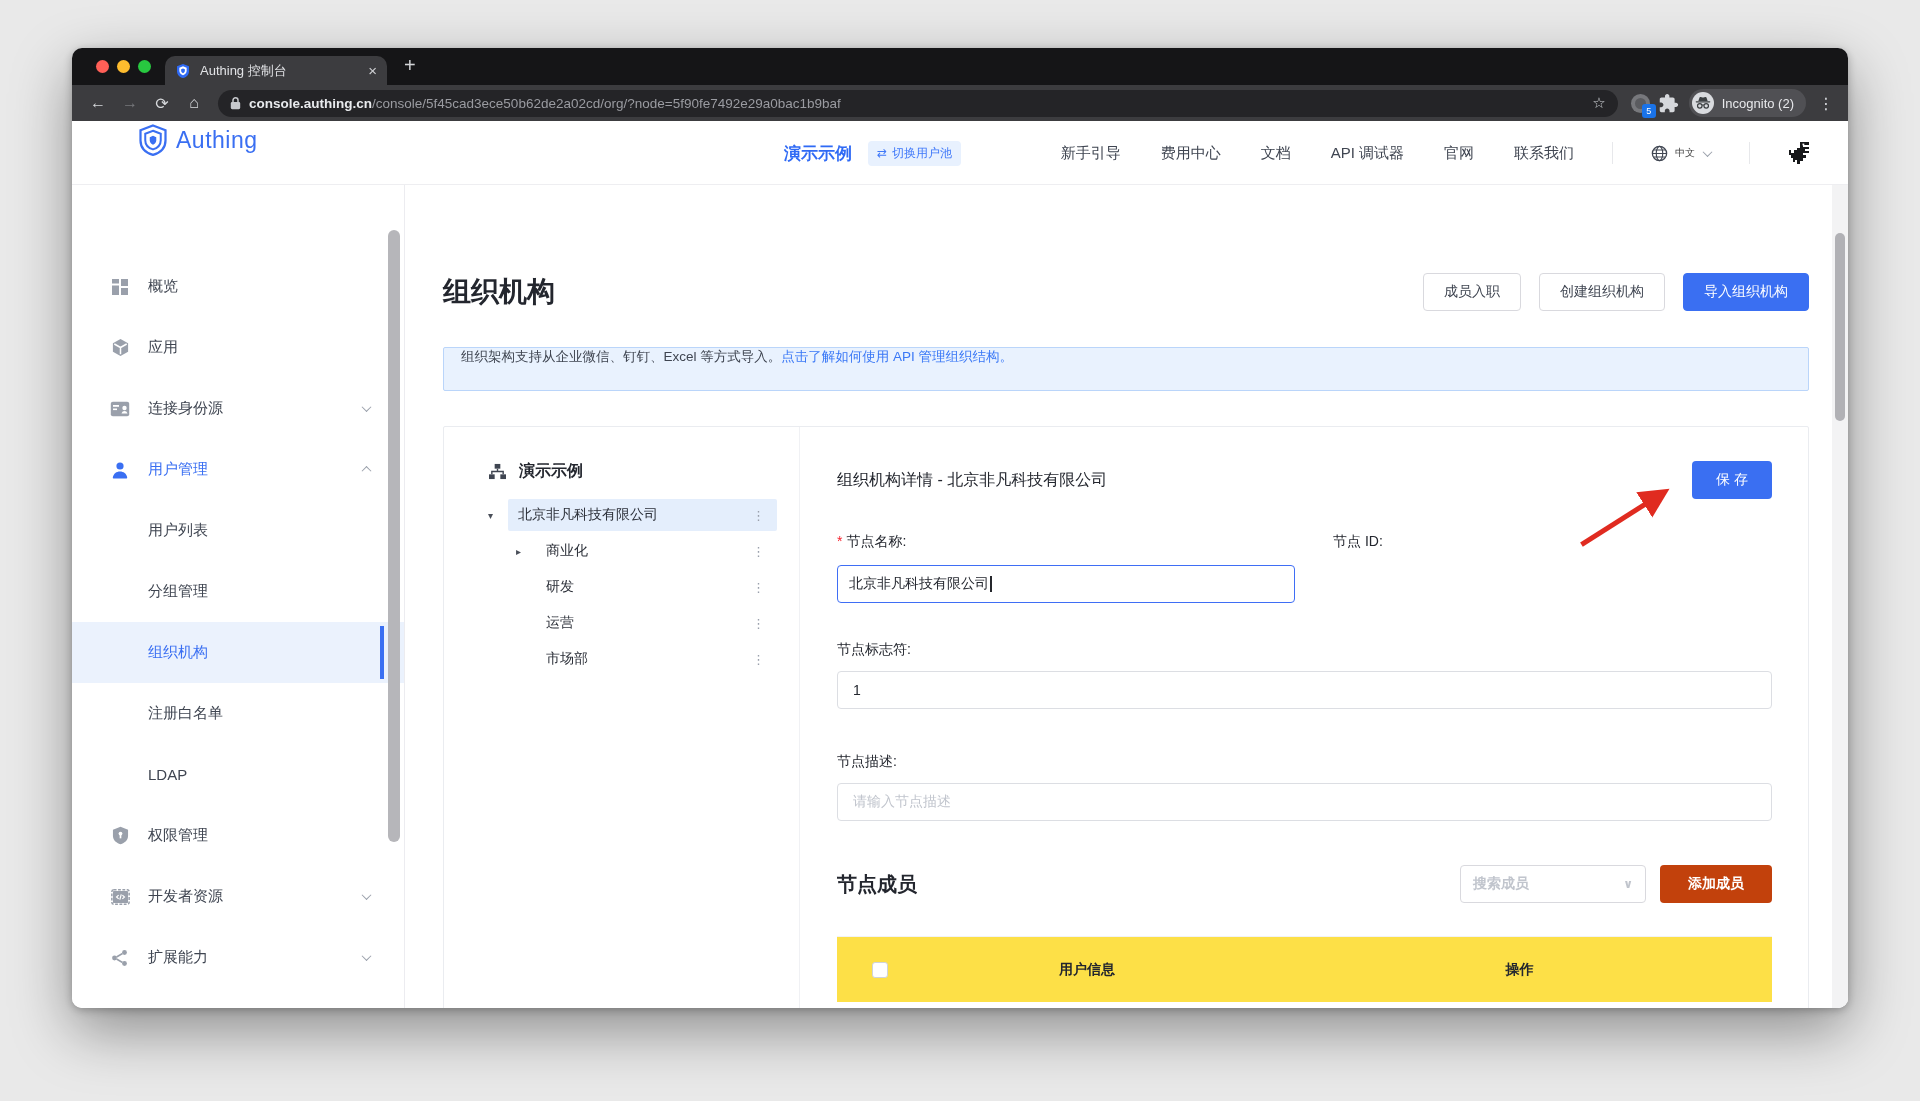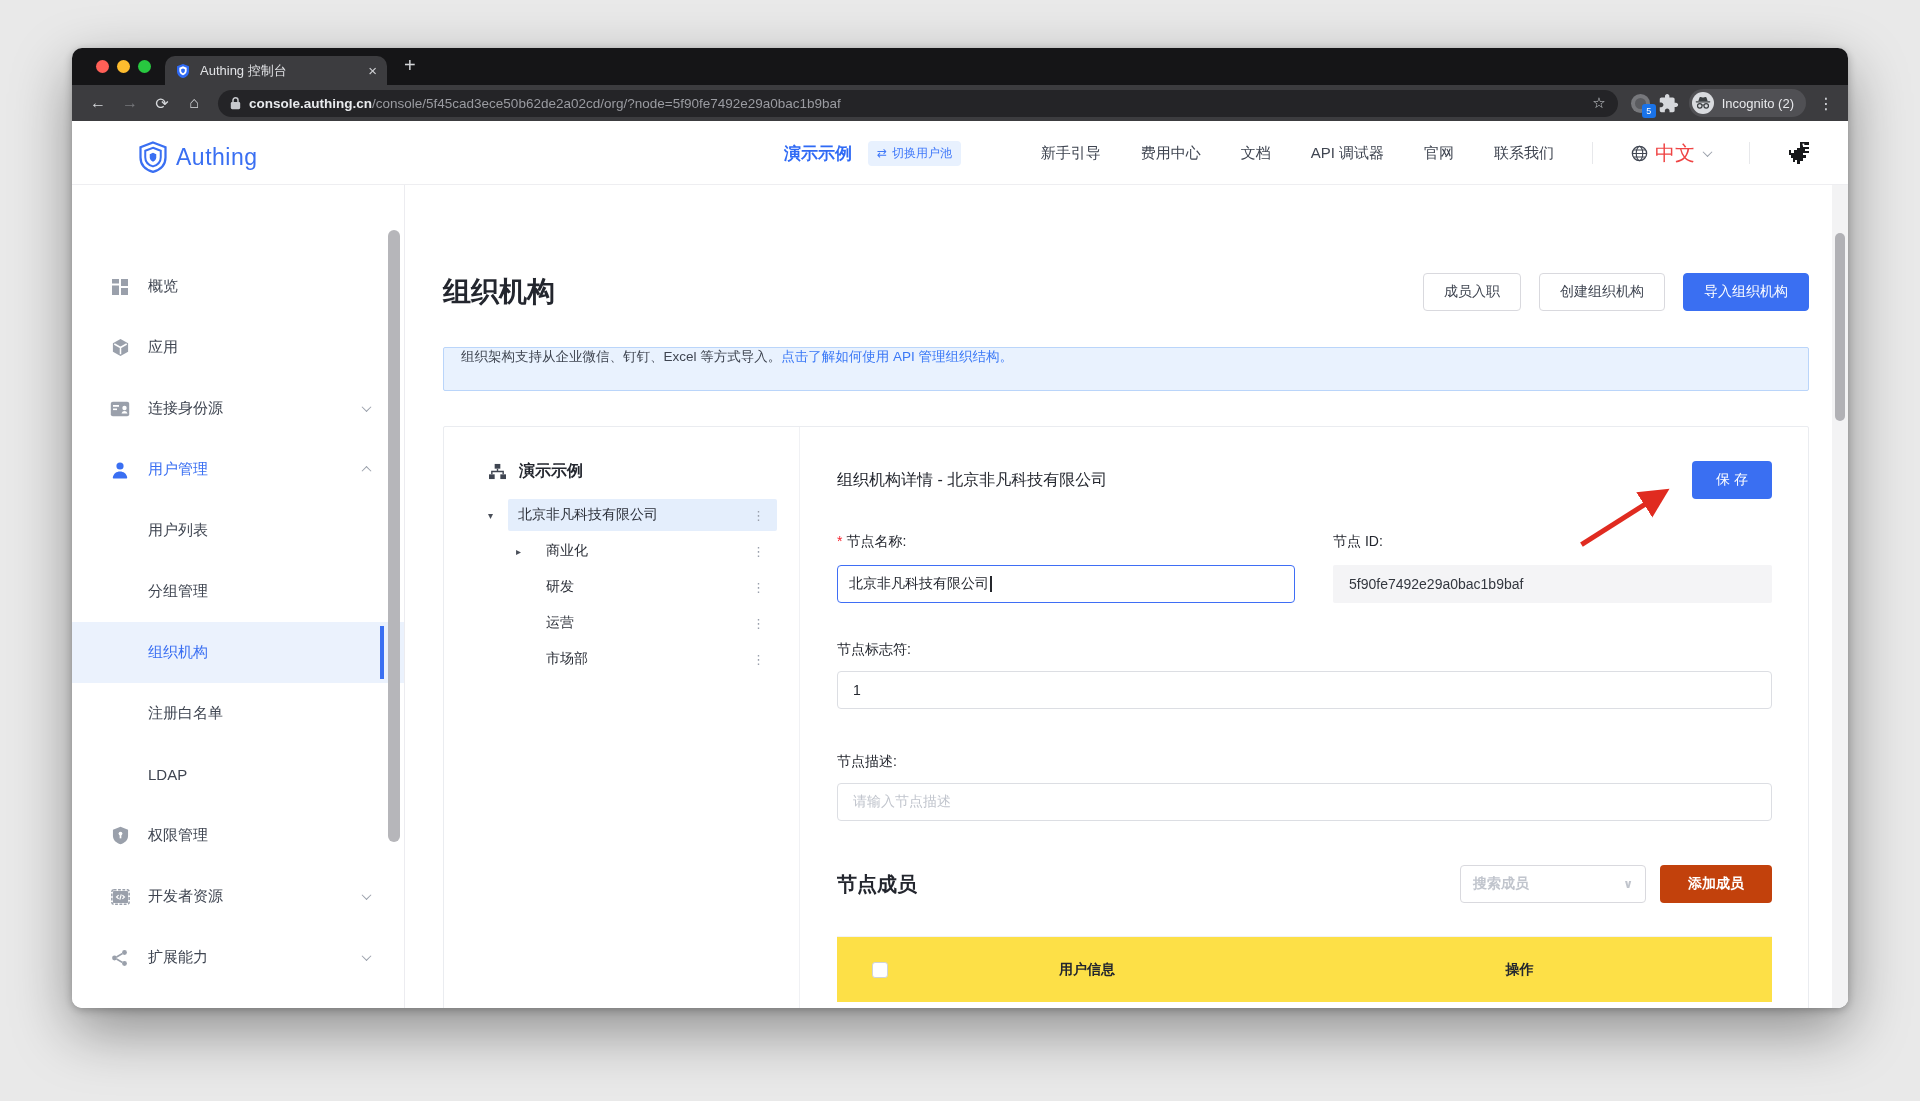--- a/index.html
+++ b/index.html
@@ -37,31 +37,31 @@
   .ext-circle::after{ content:""; position:absolute; left:4px; top:4px; width:11px; height:11px; border-radius:50%; background:#5a5b5f; }
   .ext-badge { position:absolute; right:-2px; bottom:-2px; min-width:14px; height:14px; background:#1a73e8;
     color:#fff; font-size:9px; border-radius:3px; display:flex; align-items:center; justify-content:center; padding:0 3px; }
   .incog-pill { height:28px; border-radius:14px; background:#505054; display:flex; align-items:center; gap:8px; padding:3px 12px 3px 3px; margin:0 6px; }
   .incog-circle { width:22px; height:22px; border-radius:50%; background:#d9dbdf; display:flex; align-items:center; justify-content:center; }
   .incog-label { font-size:13px; color:#e8e9ec; white-space:nowrap; }
   .more-dots { color:#d6d8dc; font-size:16px; width:20px; text-align:center; }
 
   
   .apphead { position:relative; height:64px; background:#fff; border-bottom:1px solid #eeeef1; }
-  .brand { position:absolute; left:66px; top:20px; display:flex; align-items:center; gap:8px; }
+  .brand { position:absolute; left:66px; top:3px; display:flex; align-items:center; gap:8px; }
   .brand-name { font-size:23px; color:#3a6ff2; font-weight:500; letter-spacing:.5px; }
   .pool-group { position:absolute; left:712px; top:0; height:64px; display:flex; align-items:center; gap:16px; }
   .pool-name { font-size:17px; font-weight:700; color:#2f6af5; }
   .pool-switch { height:25px; background:#e8f1fe; border-radius:4px; display:flex; align-items:center; gap:5px;
     padding:0 9px; font-size:12px; color:#3f78f9; }
   .apphead-right { position:absolute; right:38px; top:0; height:64px; display:flex; align-items:center; gap:38px;text-align:center; }
   .apphead-nav { display:flex; align-items:center; gap:40px; }
   .apphead-nav .nav-item { font-size:15px; color:#3f4551; white-space:nowrap; }
   .vdiv { width:1px; height:22px; background:#e7e8eb; }
-  .lang { display:flex; align-items:center; gap:7px; font-size:20px; color:#ef4444; }
+  .lang { display:flex; align-items:center; gap:7px; font-size:10px; color:#404040; }
   .lang .chev { margin-left:2px; }
   .chev { display:inline-block; width:7px; height:7px; border-right:1.6px solid #9aa0ab; border-bottom:1.6px solid #9aa0ab; }
   .chev.down { transform:rotate(45deg) translate(-1px,-1px); }
   .chev.up { transform:rotate(-135deg) translate(-1px,-1px); }
 
   
   .appbody { display:flex; height:823px; }
   aside.sidebar { position:relative; width:333px; background:#fff; border-right:1px solid #ececf0; flex:none; }
   .side-scroll { position:absolute; left:316px; top:45px; width:12px; height:612px; background:#b6b6ba; border-radius:6px; }
   .side-list { padding-top:71px; }
@@ -436,21 +436,20 @@
             <div class="fieldrow">
               <div class="fcol-l">
                 <div class="flabel"><span class="req">*</span><span>节点名称:</span></div>
                 <div class="input-like focused">
                     <span>北京非凡科技有限公司</span>
                     <span class="text-caret"></span>
                   </div>
               </div>
               <div class="fcol-r">
                 <div class="flabel">节点 ID:</div>
-                <div class="readonly-box">5f90fe7492e29a0bac1b9baf</div>
               </div>
             </div>
 
             <div class="flabel block-label">节点标志符:</div>
             <div class="input-like" style="margin-top:12px;">
                 <span>1</span>
               </div>
 
             <div class="flabel" style="margin-top:44px;">节点描述:</div>
             <div class="input-like" style="margin-top:12px;">

